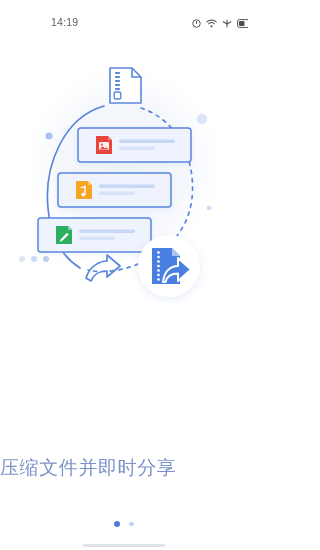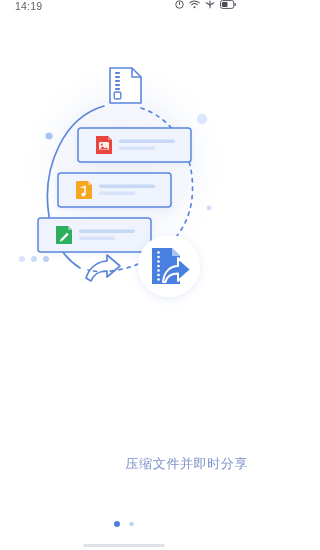--- a/index.html
+++ b/index.html
@@ -11,25 +11,25 @@
   }
   #screen {
     position:relative;
     width:248px; height:550px;
     background:#ffffff;
     overflow:hidden;
   }
 
   
   #statusbar {
-    position:absolute; top:0; left:0;
+    position:absolute; top:0; left:17px;
     width:248px; height:28px;
-    display:flex; align-items:flex-start;
+    display:flex; align-items:flex-end;
     justify-content:space-between;
-    padding:0 12px 0 15px;
+    padding:0 12px 0 34px;
     z-index:20;
   }
   #status-time {
     font-size:10.5px;
     color:#5a5f66;
     letter-spacing:0.2px;
     font-family:"Liberation Sans", sans-serif;
   }
   #status-icons {
     display:flex; align-items:center; gap:5px;
@@ -43,22 +43,22 @@
     top:40px; left:0;
     width:248px; height:270px;
     z-index:5;
   }
   #illustration svg { display:block; }
 
   
   #caption {
     position:absolute;
     top:455px; left:0; width:248px;
-    text-align:right;
-    font-size:13px;
+    text-align:left;
+    font-size:19px;
     color:#7b91c9;
     letter-spacing:0.6px;
     font-family:"Liberation Sans", sans-serif;
   }
 
   
   #page-dots {
     position:absolute;
     top:521px; left:0; width:248px;
     display:flex; justify-content:center;

